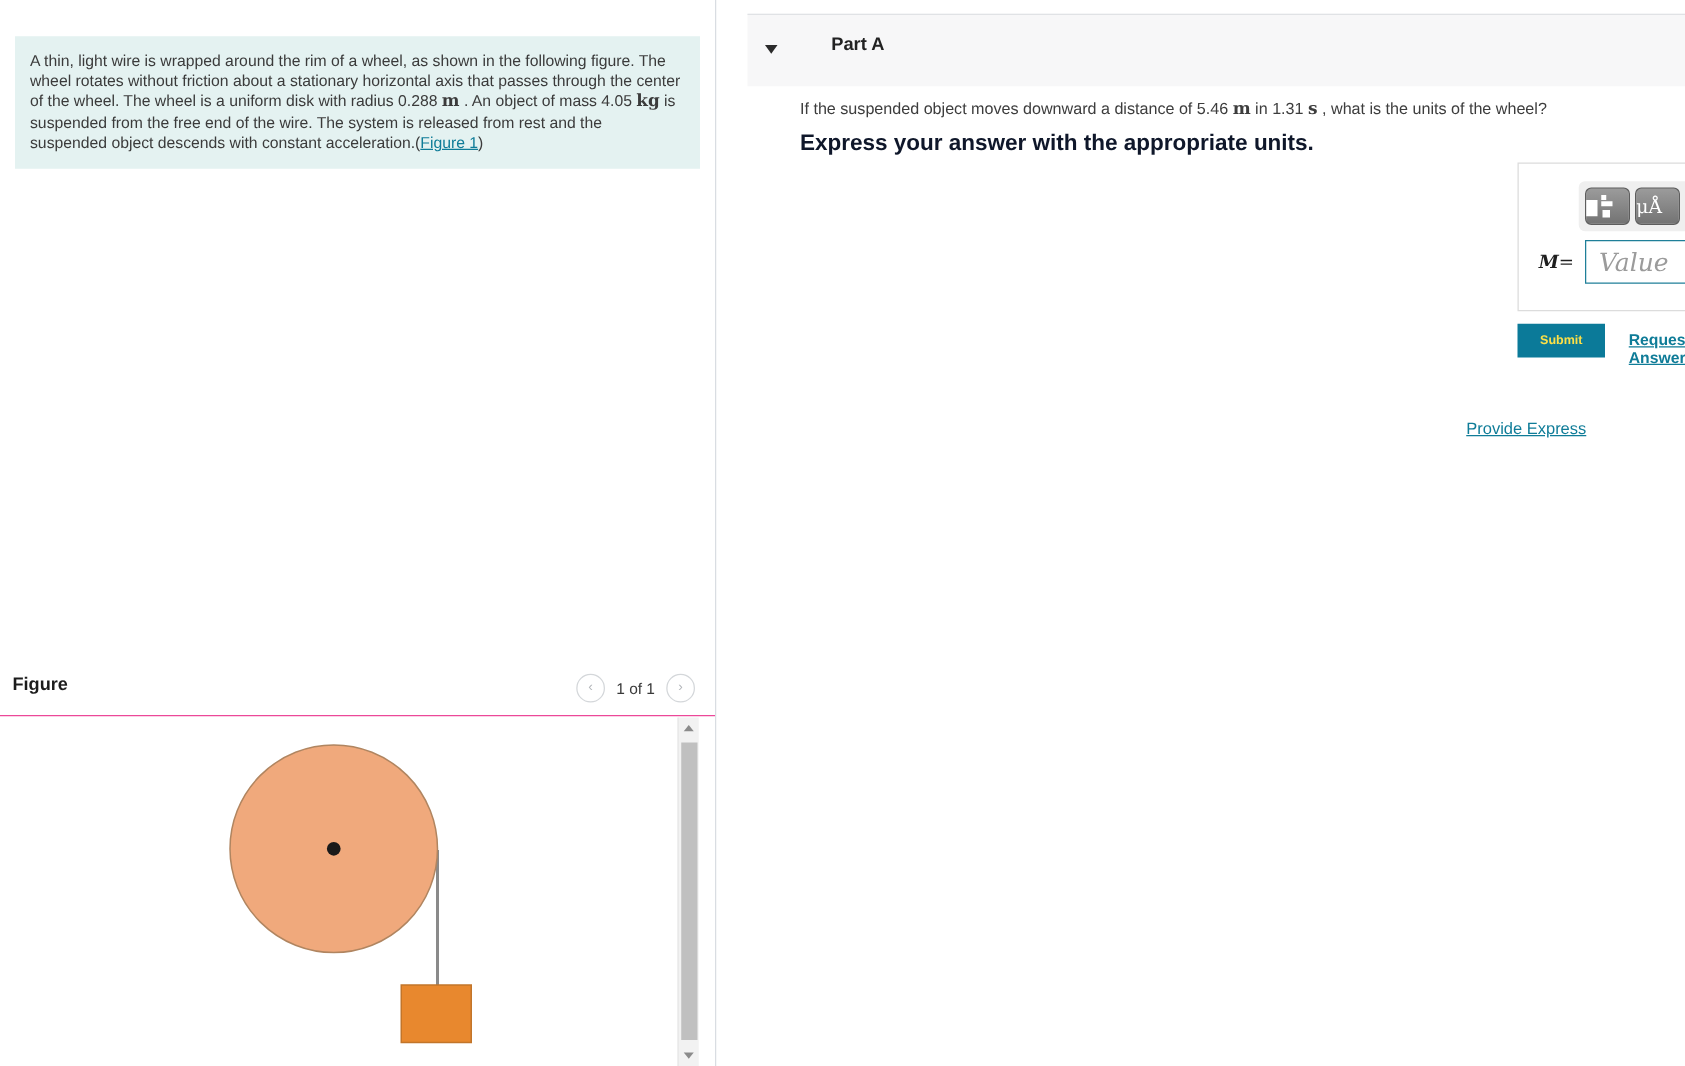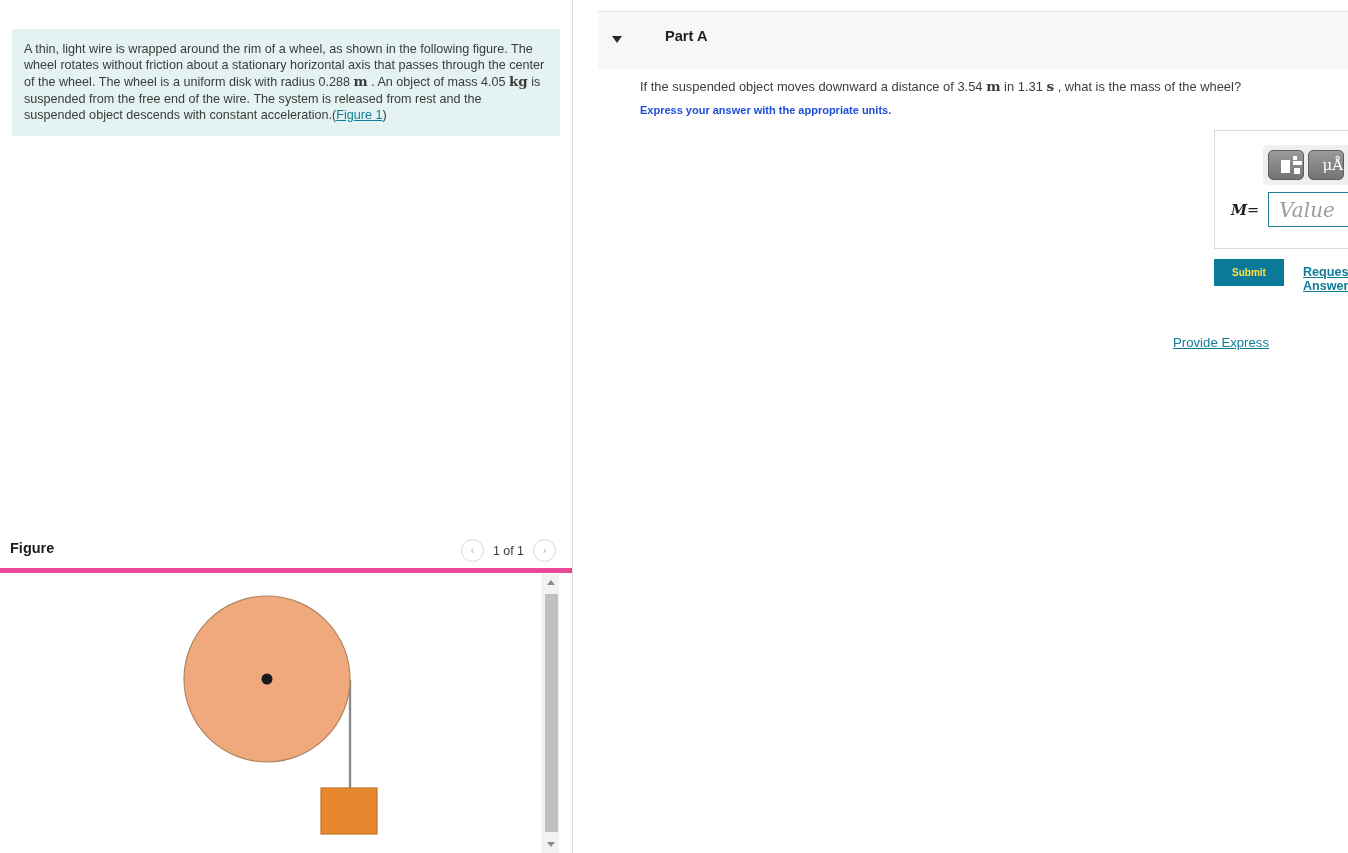--- a/index.html
+++ b/index.html
@@ -40,21 +40,21 @@
   #problem-statement a {
     color: #0f7c98;
     text-decoration: underline;
   }
 
   
   #figure-header {
     position: absolute;
     left: 0; top: 528px;
     width: 572px; height: 45px;
-    border-bottom: 5px solid #ec4899;
+    border-bottom: 1px solid #ec4899;
   }
   #figure-title {
     position: absolute;
     left: 10px; top: 12px;
     font-size: 14.5px;
     font-weight: bold;
     color: #1c1c1c;
   }
   #figure-nav {
     position: absolute;
@@ -161,23 +161,23 @@
     line-height: 17px;
   }
   #question-text .mathunit {
     font-family: "DejaVu Serif", serif;
     font-size: 13.6px;
     font-weight: 600;
   }
   #express-text {
     position: absolute;
     left: 66px; top: 104px;
-    font-size: 11px;
-    font-weight: bold;
-    color: #1d4ed8;
+    font-size: 18px;
+    font-weight: bold;
+    color: #0f172a;
   }
 
   
   #answer-box {
     position: absolute;
     left: 640px; top: 130px;
     width: 359px; height: 119px;
     border: 1px solid #dcdcdc;
     background: #fff;
   }
@@ -189,21 +189,21 @@
     border-radius: 5px;
     display: flex; align-items: center;
     padding-left: 5px;
   }
   .tb-btn {
     width: 36px; height: 30px;
     margin-right: 4px;
     border-radius: 5px;
     background: linear-gradient(#9b9b9b, #737373);
     border: 1px solid #5d5d5d;
-    display: flex; align-items: center; justify-content: flex-end;
+    display: flex; align-items: center; justify-content: flex-start;
     cursor: pointer;
   }
   .tpl-icon { position: relative; width: 22px; height: 18px; }
   .tpl-icon b {
     position: absolute; background: #fff; display: block;
   }
   .tpl-icon .b1 { left: 0; top: 4px; width: 9px; height: 13px; }
   .tpl-icon .b2 { left: 12px; top: 0px; width: 4px; height: 4px; }
   .tpl-icon .b3 { left: 12px; top: 5px; width: 9px; height: 4px; }
   .tpl-icon .b4 { left: 13px; top: 12px; width: 6px; height: 6px; }
@@ -313,21 +313,21 @@
   </div>
 
   <div id="right-pane">
 
     <div id="part-header">
       <div id="part-caret"></div>
       <div id="part-label">Part A</div>
     </div>
 
     <div id="question-text">
-      <span>If the suspended object moves downward a distance of 3.54 </span><span class="mathunit">m</span><span> in 1.31 </span><span class="mathunit">s</span><span> , what is the mass of the wheel?</span>
+      <span>If the suspended object moves downward a distance of 5.46 </span><span class="mathunit">m</span><span> in 1.31 </span><span class="mathunit">s</span><span> , what is the units of the wheel?</span>
     </div>
 
     <div id="express-text">Express your answer with the appropriate units.</div>
 
     <div id="answer-box">
       <div id="math-toolbar">
         <div class="tb-btn">
           <span class="tpl-icon">
             <b class="b1"></b>
               <b class="b2"></b>

